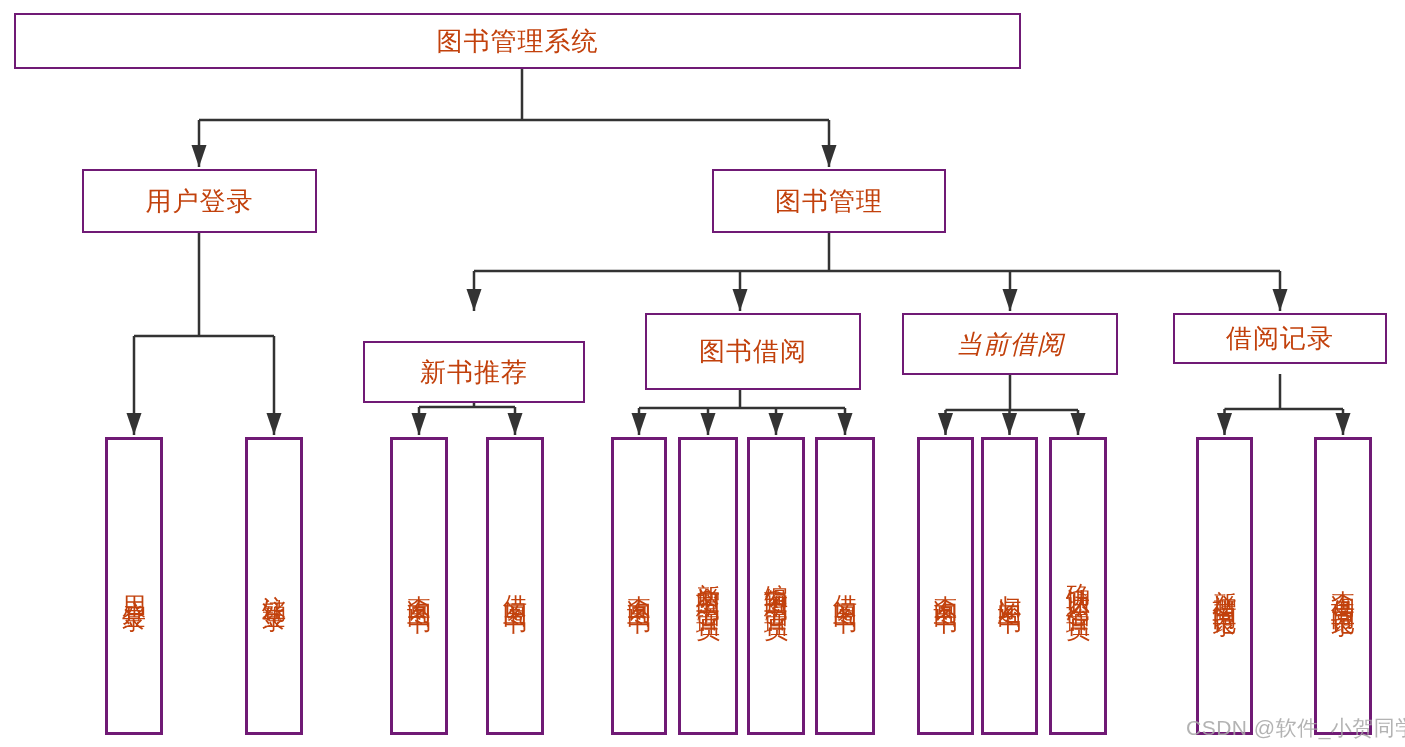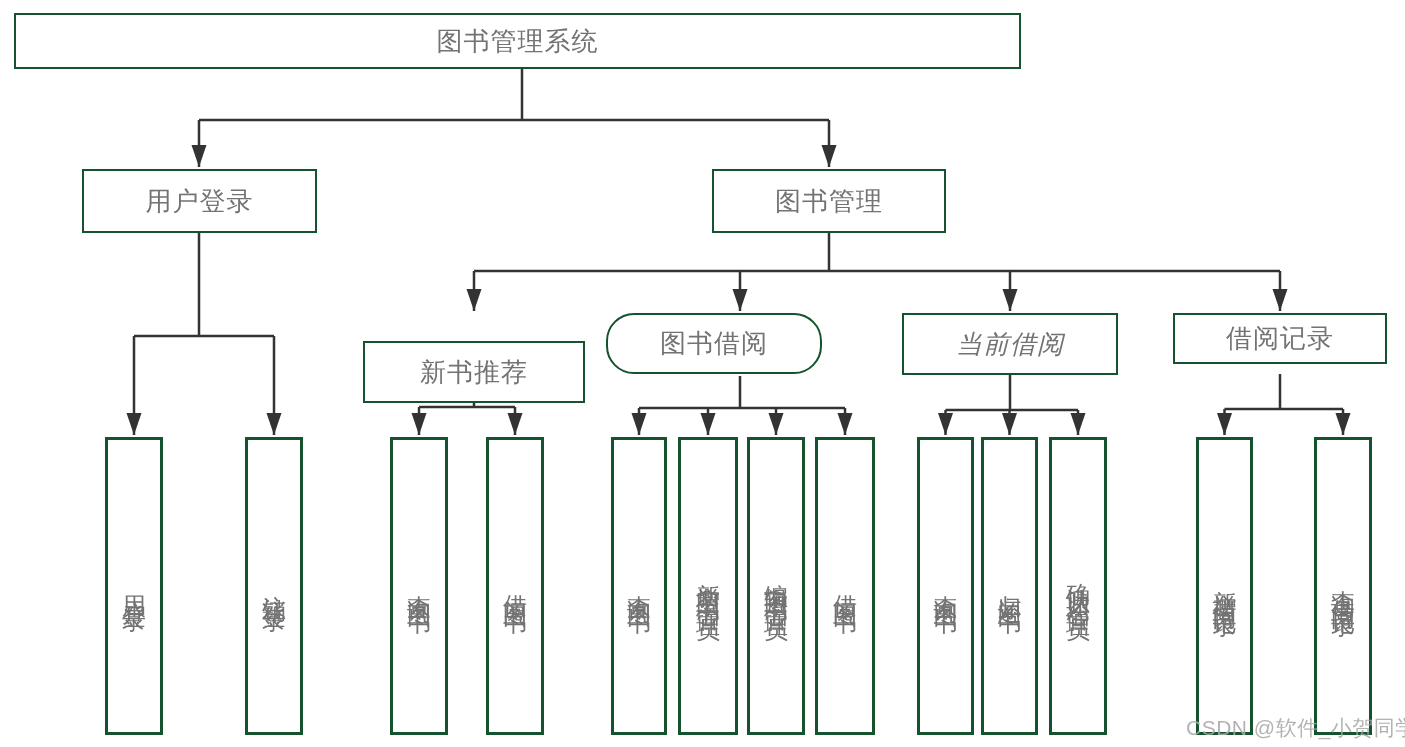--- a/index.html
+++ b/index.html
@@ -17,26 +17,26 @@
   }
   svg.wires {
     position: absolute;
     left: 0; top: 0;
     width: 1405px; height: 747px;
     z-index: 1;
   }
   .node {
     position: absolute;
     background: #ffffff;
-    border: 2px solid #14532d;
+    border: 2px solid #701a75;
     display: flex;
     align-items: center;
     justify-content: center;
     z-index: 2;
-    color: #737373;
+    color: #c2410c;
   }
   .h-node { font-size: 26px; letter-spacing: 1px; white-space: nowrap; }
   .leaf  { border-width: 3px; }
   .leaf .v-text {
     writing-mode: vertical-rl;
     font-size: 24px;
     letter-spacing: 5px;
     line-height: 1;
     white-space: nowrap;
   }
@@ -94,21 +94,21 @@
       <line x1="1343" y1="409" x2="1343" y2="435" marker-end="url(#arrow)"></line>
     </g>
   </svg>
 
   <div class="node h-node" style="left:14px; top:13px; width:1007px; height:56px;">图书管理系统</div>
 
   <div class="node h-node" style="left:82px; top:169px; width:235px; height:64px;">用户登录</div>
   <div class="node h-node" style="left:712px; top:169px; width:234px; height:64px;">图书管理</div>
 
   <div class="node h-node" style="left:363px; top:313px; width:222px; height:62px;margin-top:28px;">新书推荐</div>
-  <div class="node h-node" style="left:606px; top:313px; width:216px; height:61px;border-radius:28px;">图书借阅</div>
+  <div class="node h-node" style="left:645px; top:313px; width:216px; height:77px;">图书借阅</div>
   <div class="node h-node" style="left:902px; top:313px; width:216px; height:62px;font-style:italic;">当前借阅</div>
   <div class="node h-node" style="left:1173px; top:313px; width:214px; height:51px;">借阅记录</div>
 
   <div class="node leaf" style="left:105px; top:437px; width:58px; height:298px;">
     <span class="v-text">用户登录</span>
   </div>
   <div class="node leaf" style="left:245px; top:437px; width:58px; height:298px;">
     <span class="v-text">注销登录</span>
   </div>
 

